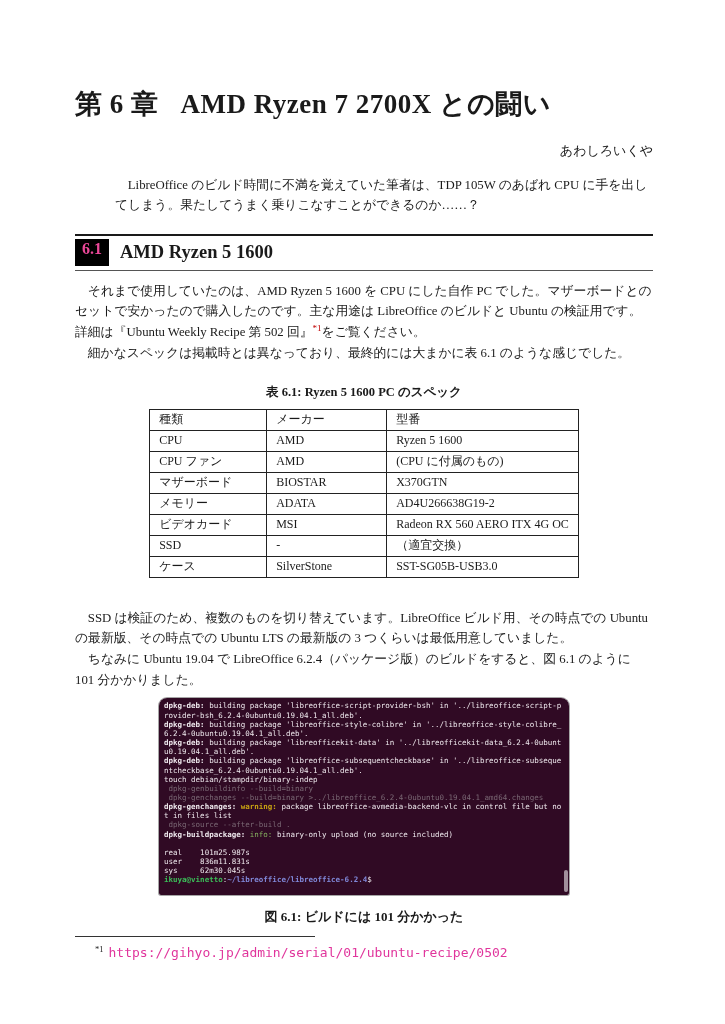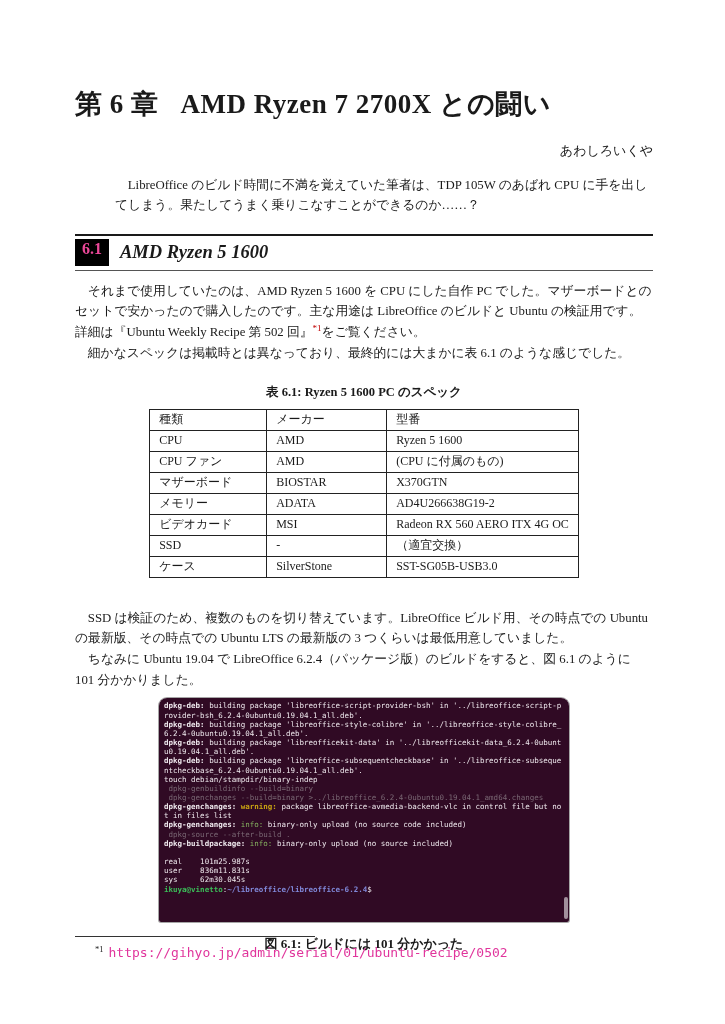--- a/index.html
+++ b/index.html
@@ -20,21 +20,21 @@
   
   .section-heading {
     border-top:2px solid #1a1a1a; border-bottom:1px solid #555;
     padding:3px 0 4px 0; margin-bottom:10px;
     display:flex; align-items:center;
   }
   .section-num {
     background:#000; color:#ec4899; font-weight:bold; font-size:16px;
     padding:2px 7px 9px 7px; line-height:1; display:inline-block;
   }
-  .section-title { font-weight:bold; font-size:18.5px; margin-left:11px; line-height:1;font-style:italic; }
+  .section-title { font-weight:bold; font-size:18.5px; margin-left:11px; line-height:1; }
 
   
   .para { font-size:12.8px; line-height:1.62; text-indent:1em; }
   .para-group { margin-bottom:20px; }
   .ref-mark { color:#c00000; font-size:9px; vertical-align:super; line-height:0; }
 
   
   .table-caption { text-align:center; font-size:12.5px; font-weight:bold; margin:4px 0 8px 0; }
   table.spec { border-collapse:collapse; margin:0 auto 30px auto; font-size:12px;padding-left:19px; }
   table.spec th, table.spec td {
@@ -91,21 +91,21 @@
   .icon-close {
     width:14px; height:14px; border-radius:50%; background:var(--accent,#e95420);
     display:flex; align-items:center; justify-content:center;
   }
   .icon-close::before { content:"✕"; color:#fff; font-size:7px; line-height:1; }
 
   .term-body {
     background:var(--term-bg,#300a24); padding:3px 4px 4px 5px; position:relative;
     font-family:"DejaVu Sans Mono","Liberation Mono",monospace;
     font-size:7.5px; line-height:9.15px; color:#efe9ee;
-    height:224px;
+    height:197px;
   }
   .term-line { white-space:pre; }
   .t-b { font-weight:bold; }
   .t-w { color:var(--warn,#c7a113); font-weight:bold; }
   .t-i { color:var(--info,#86b360); }
   .t-d { color:var(--dim,#7a6874); }
   .t-u { color:var(--user,#3bbd58); font-weight:bold; }
   .t-p { color:var(--path,#8089da); font-weight:bold; }
   .term-scrollbar {
     position:absolute; right:1px; bottom:3px; width:4px; height:22px;
@@ -212,21 +212,20 @@
             <div class="term-line"><span>6.2.4-0ubuntu0.19.04.1_all.deb'.</span></div>
             <div class="term-line"><span class="t-b">dpkg-deb:</span><span> building package 'libreofficekit-data' in '../libreofficekit-data_6.2.4-0ubunt</span></div>
             <div class="term-line"><span>u0.19.04.1_all.deb'.</span></div>
             <div class="term-line"><span class="t-b">dpkg-deb:</span><span> building package 'libreoffice-subsequentcheckbase' in '../libreoffice-subseque</span></div>
             <div class="term-line"><span>ntcheckbase_6.2.4-0ubuntu0.19.04.1_all.deb'.</span></div>
             <div class="term-line"><span>touch debian/stampdir/binary-indep</span></div>
             <div class="term-line"><span class="t-d"> dpkg-genbuildinfo --build=binary</span></div>
             <div class="term-line"><span class="t-d"> dpkg-genchanges --build=binary &gt;../libreoffice_6.2.4-0ubuntu0.19.04.1_amd64.changes</span></div>
             <div class="term-line"><span class="t-b">dpkg-genchanges:</span><span> </span><span class="t-w">warning:</span><span> package libreoffice-avmedia-backend-vlc in control file but no</span></div>
             <div class="term-line"><span>t in files list</span></div>
-            <div class="term-line"><span class="t-b">dpkg-genchanges:</span><span> </span><span class="t-i">info:</span><span> binary-only upload (no source code included)</span></div>
             <div class="term-line"><span class="t-d"> dpkg-source --after-build .</span></div>
             <div class="term-line"><span class="t-b">dpkg-buildpackage:</span><span> </span><span class="t-i">info:</span><span> binary-only upload (no source included)</span></div>
             <div class="term-line">&nbsp;</div>
             <div class="term-line"><span>real    101m25.987s</span></div>
             <div class="term-line"><span>user    836m11.831s</span></div>
             <div class="term-line"><span>sys     62m30.045s</span></div>
             <div class="term-line"><span class="t-u">ikuya@vinetto</span><span>:</span><span class="t-p">~/libreoffice/libreoffice-6.2.4</span><span>$</span></div>
           </div>
       </div>
       <div class="figure-caption">図 6.1: ビルドには 101 分かかった</div>

